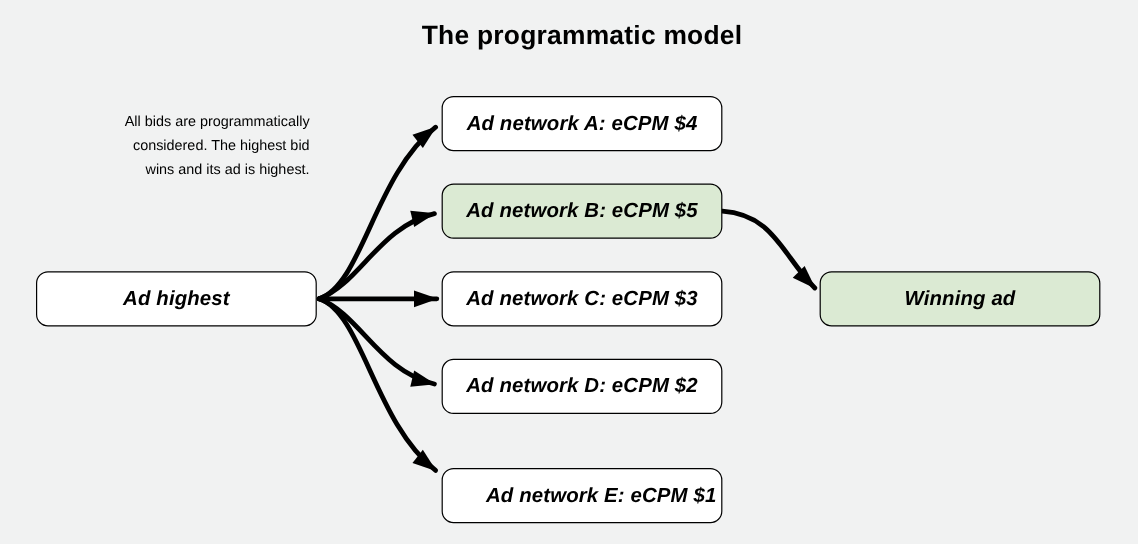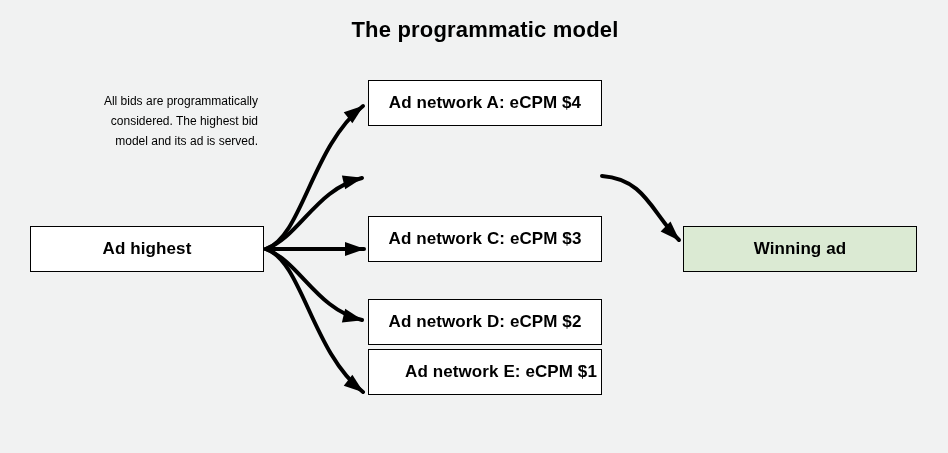--- a/index.html
+++ b/index.html
@@ -39,36 +39,37 @@
     text-align: right;
     font-size: 12px;
     line-height: 20px;
   }
   .node {
     position: absolute;
     width: 234px;
     height: 46px;
     background: var(--box-fill);
     border: 1.5px solid var(--border);
-    border-radius: 0;
+    border-radius: 10px;
     display: flex;
     align-items: center;
     justify-content: center;
     font-size: 17px;
     font-weight: bold;
     letter-spacing: 0.1px;
+    font-style: italic;
   }
   .node.highlight { background: var(--highlight-fill); }
   .node-ad-request { left: 30px; top: 226px; }
   .node-net { left: 368px; }
   .net-0 { top: 80px; }
   .net-1 { top: 153px; }
-  .net-2 { top: 216px; }
+  .net-2 { top: 226px; }
   .net-3 { top: 299px; }
-  .net-4 { top: 349px; padding-left: 32px; }
+  .net-4 { top: 390px; padding-left: 32px; }
   .node-winning { left: 683px; top: 226px; }
   .arrows-layer {
     position: absolute;
     left: 0; top: 0;
     width: 948px; height: 453px;
     pointer-events: none;
   }
   .arrows-layer path.flow {
     fill: none;
     stroke: var(--arrow);
@@ -94,29 +95,32 @@
     <path class="flow" d="M 266 249 C 300 262, 316 309, 362 320" marker-end="url(#ah)"></path>
     <path class="flow" d="M 266 249 C 302 261, 312 352, 363 392" marker-end="url(#ah)"></path>
     <path class="flow" d="M 602 176 C 645 179, 652 213, 679 240" marker-end="url(#ah)"></path>
   </svg>
 
   <div class="title">The programmatic model</div>
 
   <div class="description">
     <div>All bids are programmatically</div>
     <div>considered. The highest bid</div>
-    <div>model and its ad is served.</div>
+    <div>wins and its ad is highest.</div>
   </div>
 
   <div class="node node-ad-request">
     <span>Ad highest</span>
   </div>
 
   <div class="node node-net net-0">
     <span>Ad network A: eCPM $4</span>
+  </div>
+  <div class="node node-net net-1 highlight">
+    <span>Ad network B: eCPM $5</span>
   </div>
   <div class="node node-net net-2">
     <span>Ad network C: eCPM $3</span>
   </div>
   <div class="node node-net net-3">
     <span>Ad network D: eCPM $2</span>
   </div>
   <div class="node node-net net-4">
     <span>Ad network E: eCPM $1</span>
   </div>

